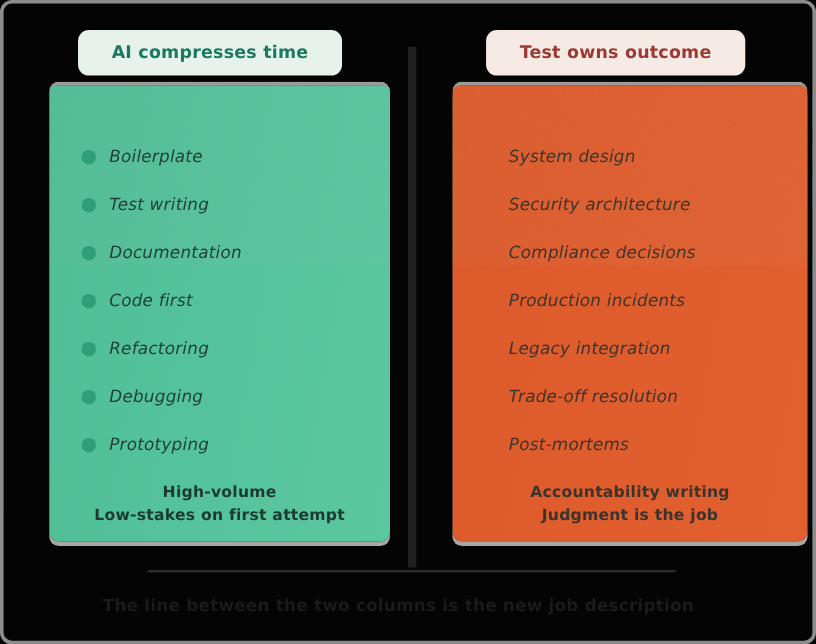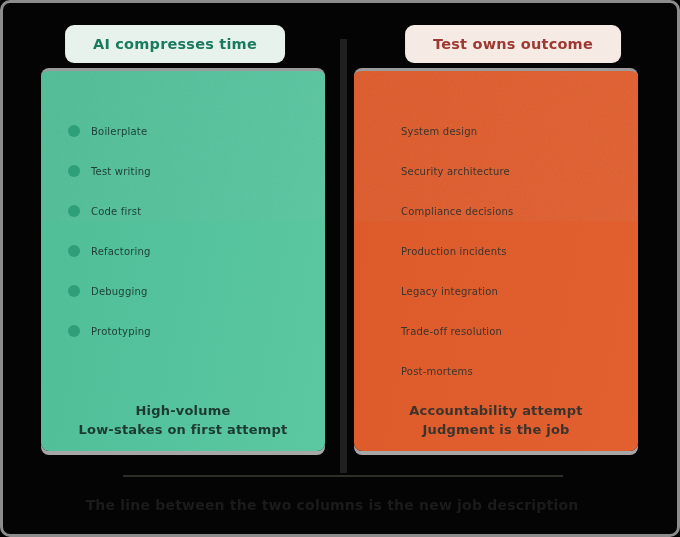--- a/index.html
+++ b/index.html
@@ -42,22 +42,23 @@
     border-radius:8px;
     border-top:3px solid #9b9b9b;
     box-shadow:0 4px 0 0 #a7a7a7;
     overflow:hidden;
   }
   .panel-left{
     left:38px;
     background:linear-gradient(100deg,#4fbd96 0%,#55c39d 55%,#5cc8a2 100%);
   }
   .panel-right{
-    left:351px;
+    left:374px;
     background:linear-gradient(100deg,#dd5a2a 0%,#e05d2d 60%,#e2602f 100%);
+    padding-left:12px;
   }
   .noise{
     position:absolute;inset:0;
     opacity:.10;
     pointer-events:none;
   }
   .rows{
     position:absolute;
     left:0;top:40px;right:0;
   }
@@ -67,22 +68,23 @@
     padding-left:27px;
   }
   .dot{
     width:12px;height:12px;
     border-radius:50%;
     background:#2f9f7a;
     margin-right:11px;
     flex:0 0 auto;
   }
   .item-label{
-    font-size:10px;
-    letter-spacing:.2px;
+    font-size:14px;
+    letter-spacing:.2px;
+    font-style:italic;
   }
   .panel-left .item-label{color:#20413a;}
   .panel-right .row{padding-left:47px;}
   .panel-right .item-label{color:#3c352e;}
   .panel-footer{
     position:absolute;
     left:0;right:0;top:330px;
     text-align:center;
     font-size:13px;
     font-weight:bold;
@@ -137,20 +139,24 @@
       <div class="row">
         <span class="dot"></span>
         <span class="item-label">Boilerplate</span>
       </div>
       <div class="row">
         <span class="dot"></span>
         <span class="item-label">Test writing</span>
       </div>
       <div class="row">
         <span class="dot"></span>
+        <span class="item-label">Documentation</span>
+      </div>
+      <div class="row">
+        <span class="dot"></span>
         <span class="item-label">Code first</span>
       </div>
       <div class="row">
         <span class="dot"></span>
         <span class="item-label">Refactoring</span>
       </div>
       <div class="row">
         <span class="dot"></span>
         <span class="item-label">Debugging</span>
       </div>
@@ -189,21 +195,21 @@
         <span class="item-label">Legacy integration</span>
       </div>
       <div class="row">
         <span class="item-label">Trade-off resolution</span>
       </div>
       <div class="row">
         <span class="item-label">Post-mortems</span>
       </div>
     </div>
     <div class="panel-footer">
-      <div>Accountability attempt</div>
+      <div>Accountability writing</div>
       <div>Judgment is the job</div>
     </div>
   </div>
 
   <div class="divider"></div>
   <div class="hrule"></div>
 
   <div class="caption">The line between the two columns is the new job description</div>
 
 </div>

